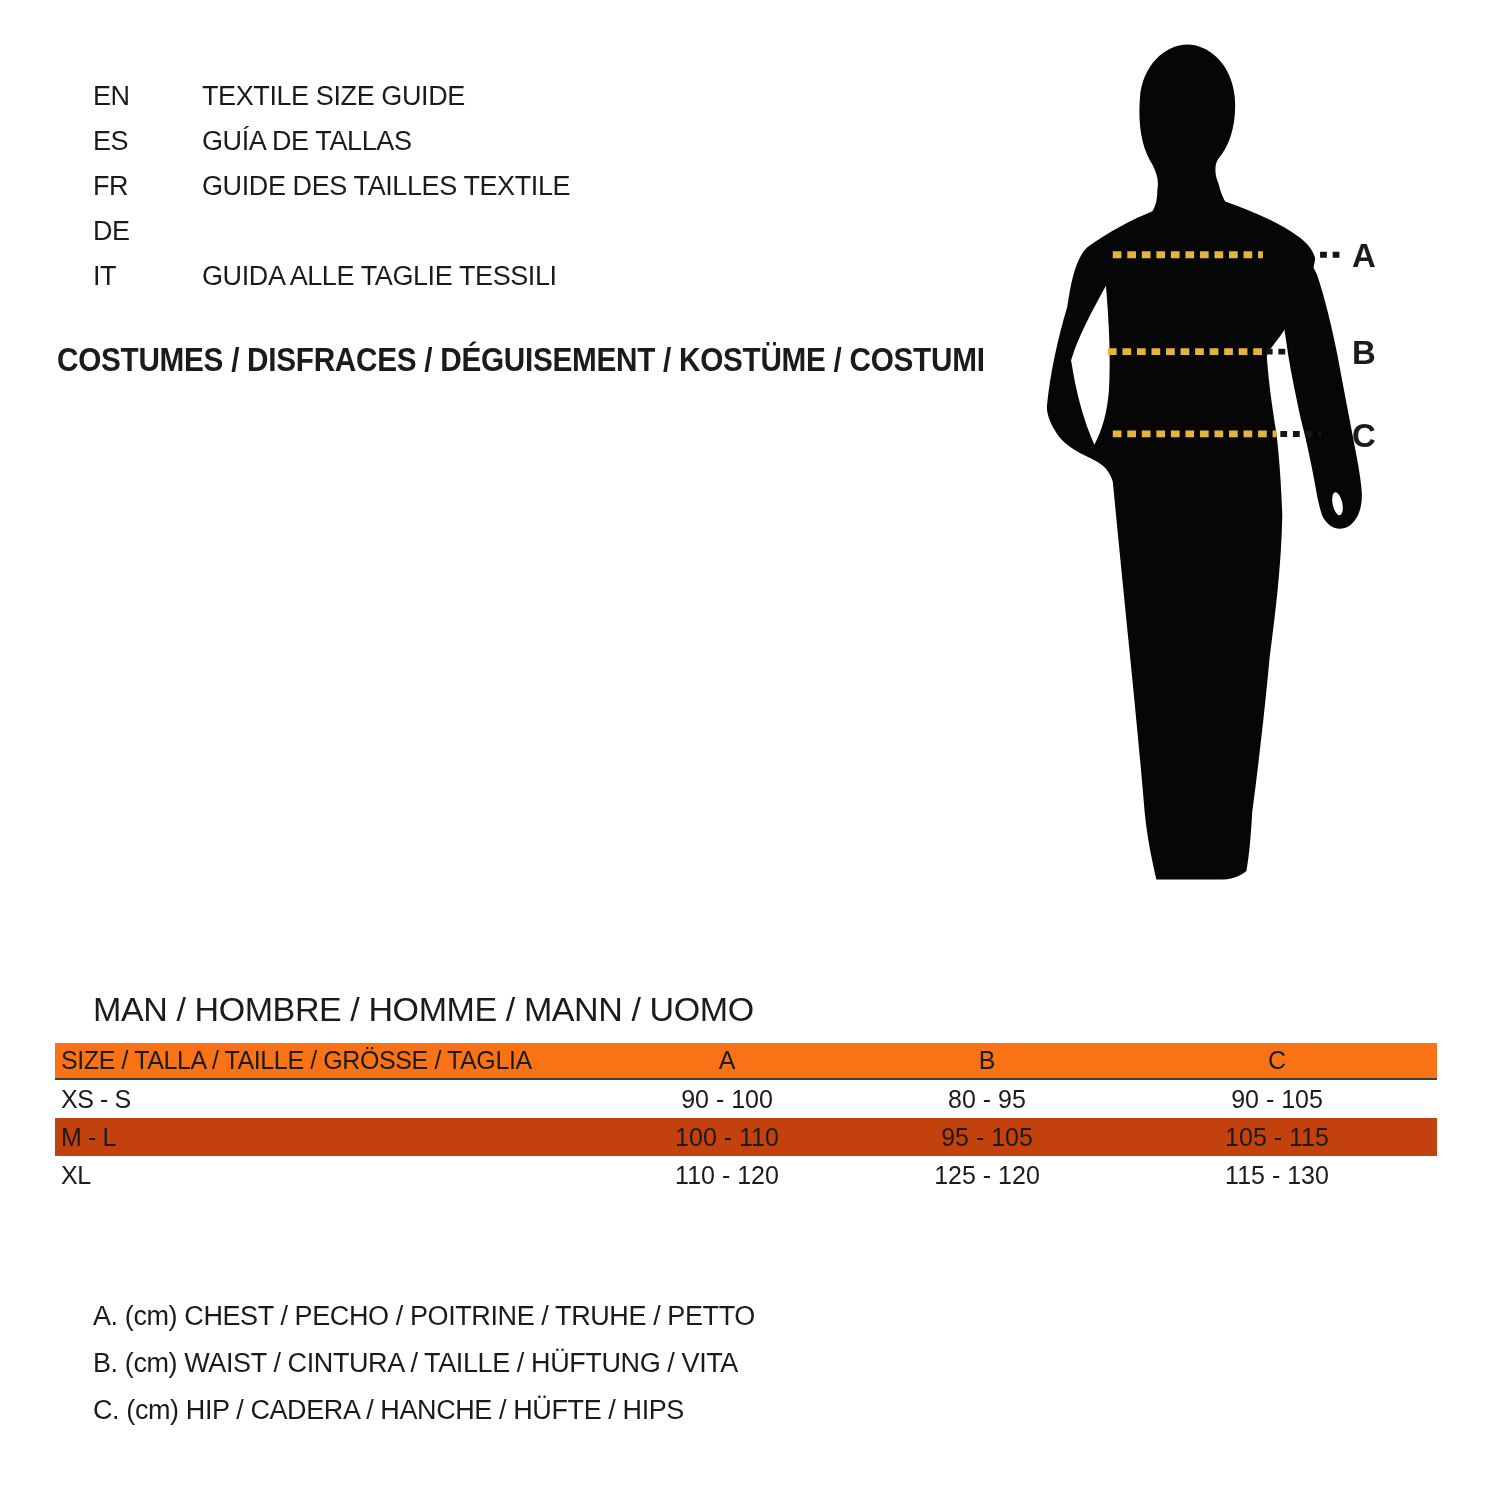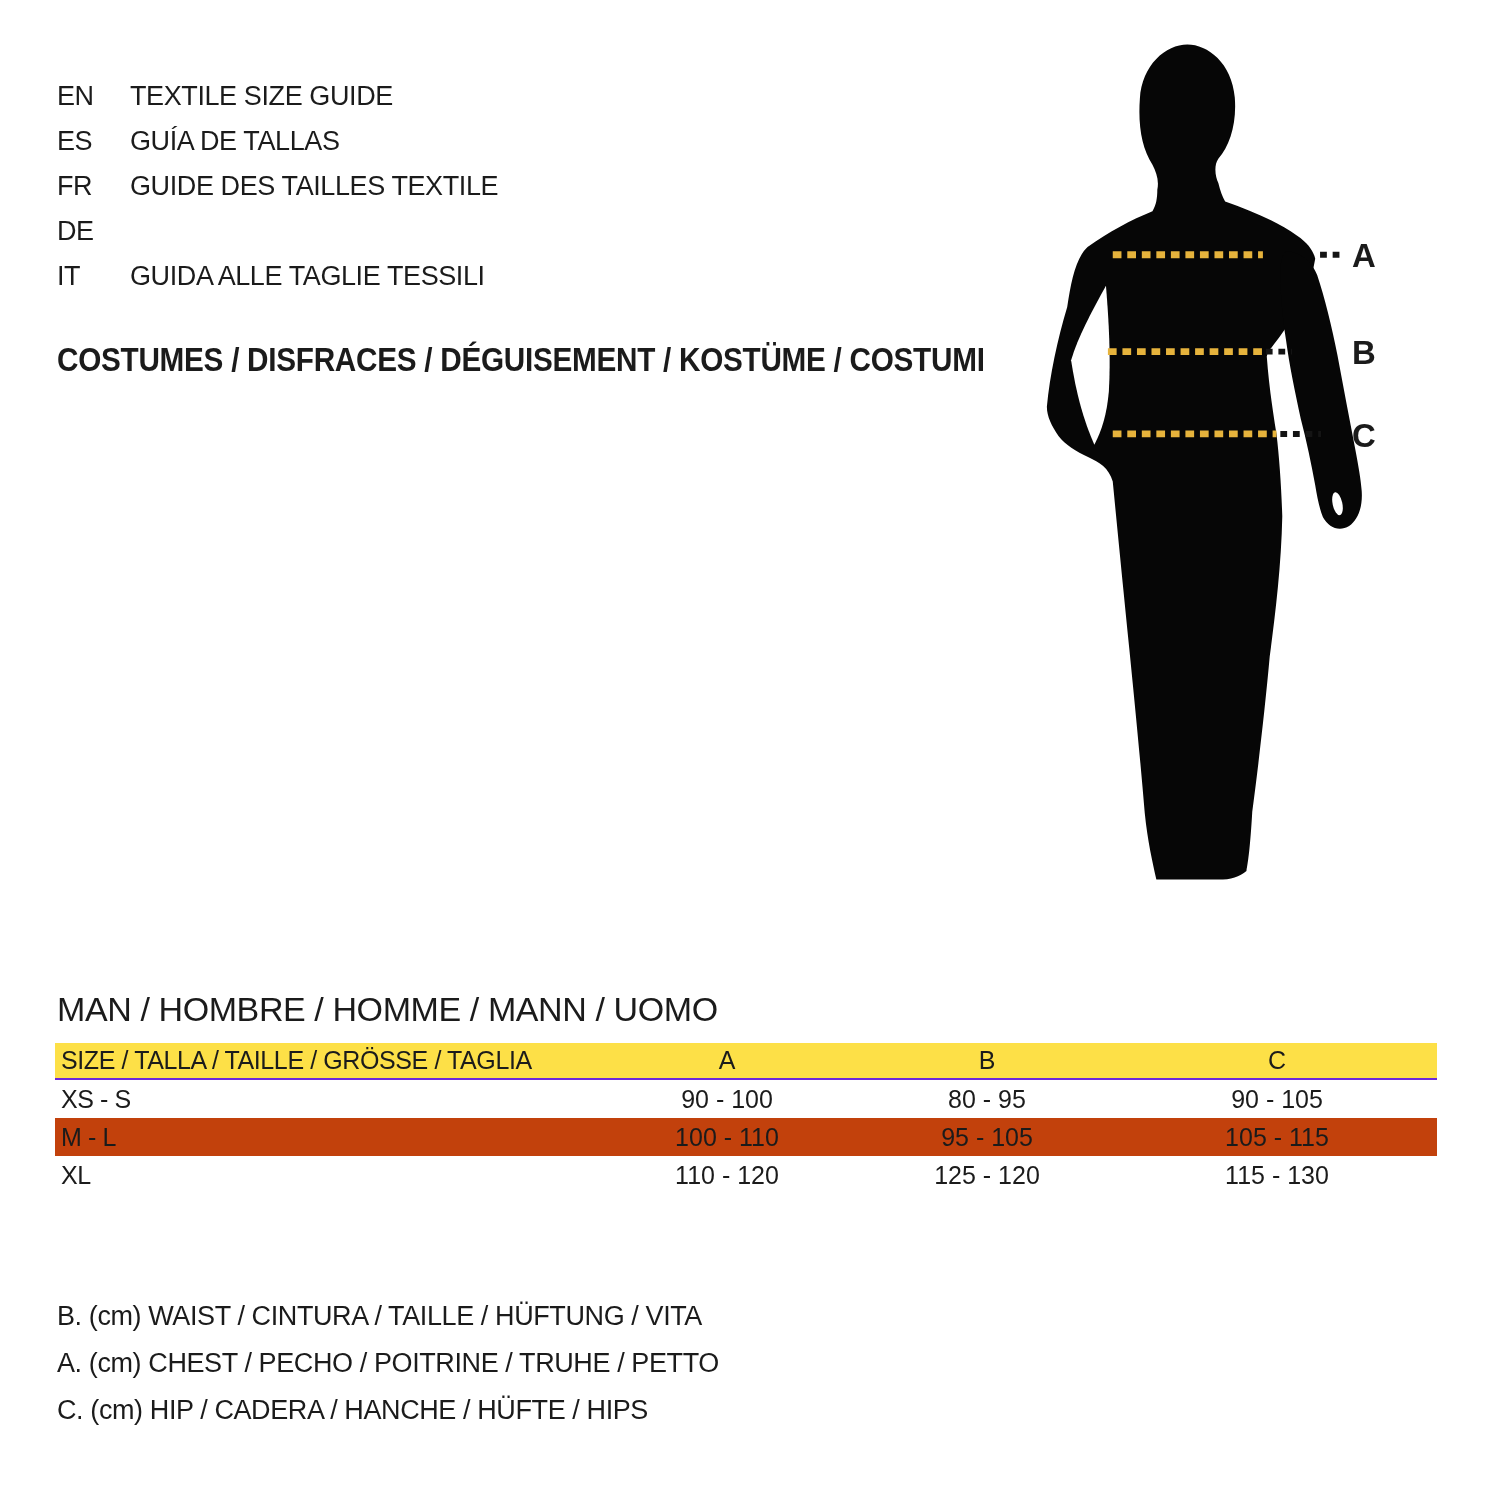--- a/index.html
+++ b/index.html
@@ -1,20 +1,20 @@
 <!DOCTYPE html>
 <html><head>
 <meta charset="utf-8">
 <style>
   html,body{margin:0;padding:0;}
   body{
     width:1500px;height:1500px;position:relative;background:#ffffff;
     font-family:"Liberation Sans", sans-serif;color:#1b1b1b;overflow:hidden;
   }
-  .cond{letter-spacing:-0.4px;}
+  .cond{letter-spacing:-0.4px;margin-left:36px;}
 
   
   .lang-list{position:absolute;left:57px;top:74px;}
   .lang-row{display:flex;height:45px;align-items:center;font-size:27px;}
   .lang-code{width:73px;flex:0 0 73px;}
   .lang-label{white-space:nowrap;}
 
   
   .category-title{
     position:absolute;left:57px;top:341px;font-size:33px;font-weight:700;
@@ -34,22 +34,22 @@
   
   .size-table{
     position:absolute;left:55px;top:1043px;width:1382px;
     border-collapse:collapse;table-layout:fixed;font-size:25px;
   }
   .size-table col.c-size{width:542px;}
   .size-table col.c-a{width:260px;}
   .size-table col.c-b{width:260px;}
   .size-table col.c-c{width:320px;}
   .size-table th{
-    background:#fde047;height:33px;font-weight:normal;
-    border-bottom:2px solid #6d28d9;
+    background:#f97316;height:33px;font-weight:normal;
+    border-bottom:2px solid #404040;
   }
   .size-table td{height:36px;}
   .size-table th:first-child,.size-table td:first-child{text-align:left;padding-left:6px;}
   .size-table th:not(:first-child),.size-table td:not(:first-child){text-align:center;}
   .size-table tr.stripe td{background:#c2410c;}
 
   
   .legend{position:absolute;left:57px;top:1293px;}
   .legend-row{display:flex;height:47px;align-items:center;font-size:27px;white-space:nowrap;}
 </style>
@@ -184,16 +184,16 @@
     <tr>
       <td class="cond">XL</td>
       <td>110 - 120</td>
       <td>125 - 120</td>
       <td>115 - 130</td>
     </tr>
   </tbody>
 </table>
 
 <div class="legend">
+  <div class="legend-row cond">A. (cm) CHEST / PECHO / POITRINE / TRUHE / PETTO</div>
   <div class="legend-row cond">B. (cm) WAIST / CINTURA / TAILLE / HÜFTUNG / VITA</div>
-  <div class="legend-row cond">A. (cm) CHEST / PECHO / POITRINE / TRUHE / PETTO</div>
   <div class="legend-row cond">C. (cm) HIP / CADERA / HANCHE / HÜFTE / HIPS</div>
 </div>
 
 </body></html>

